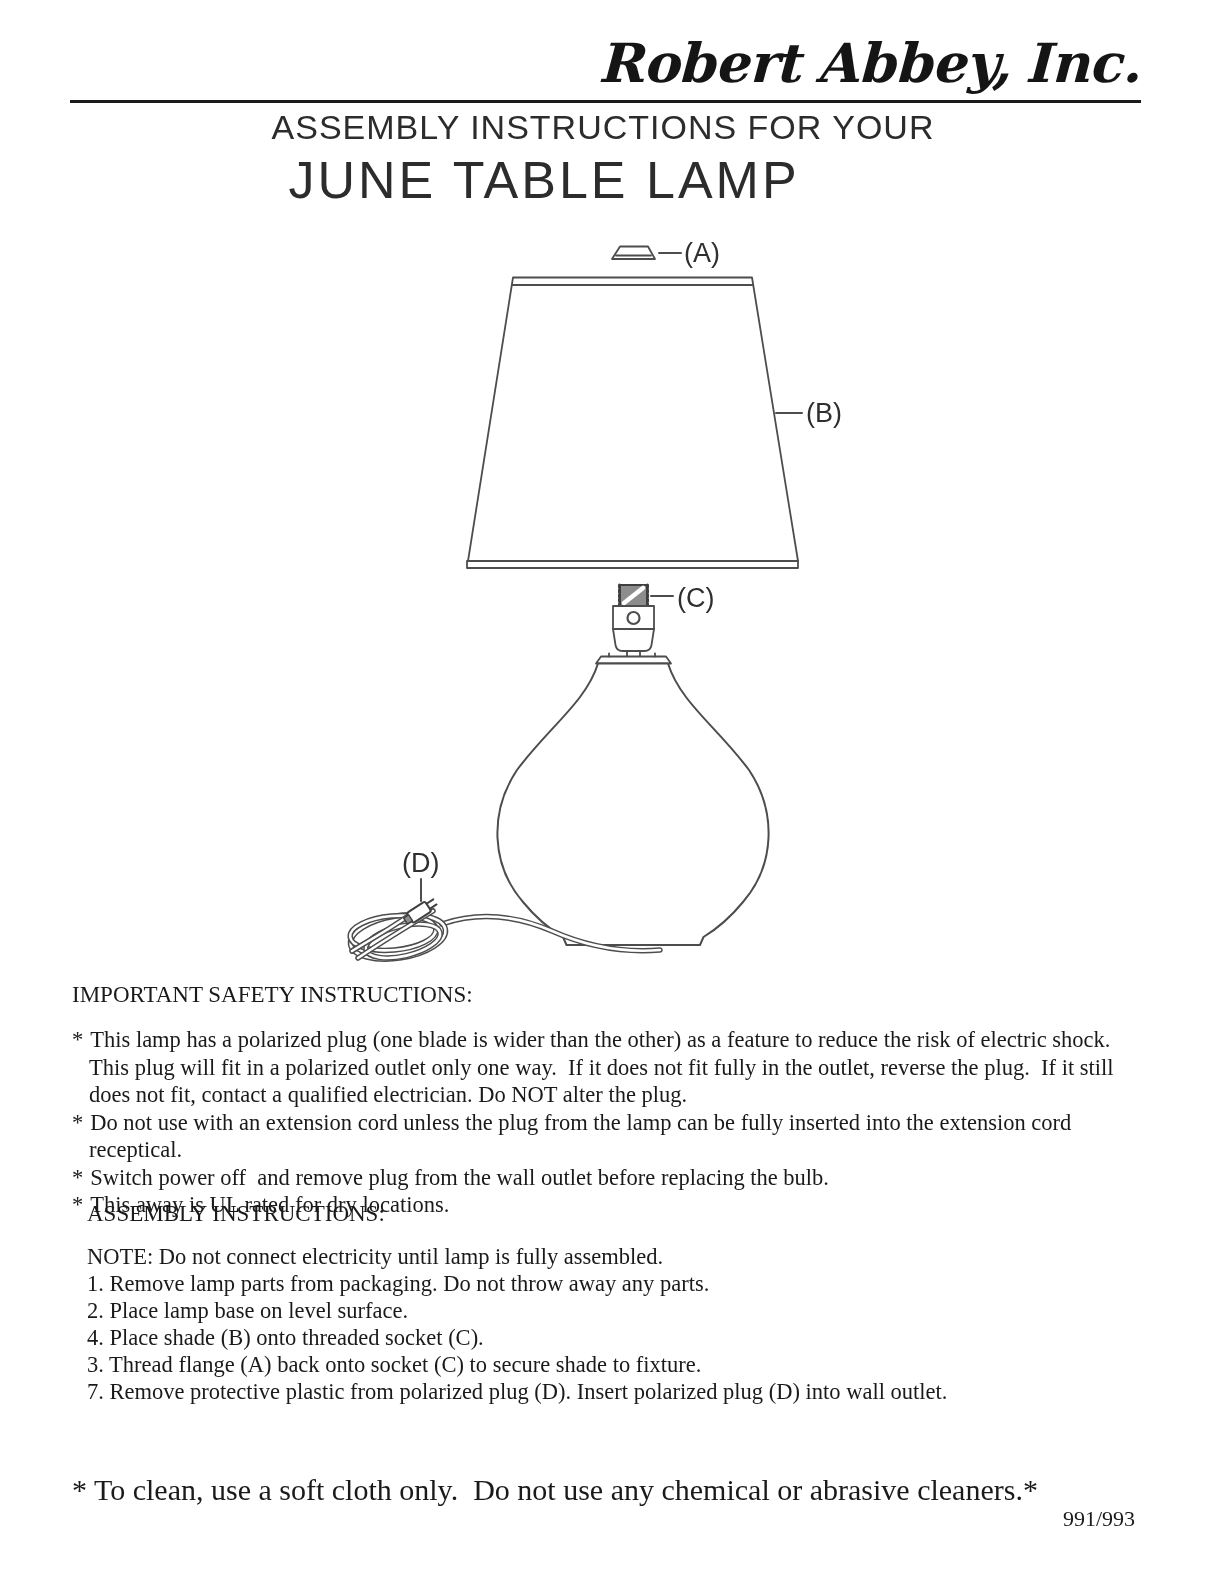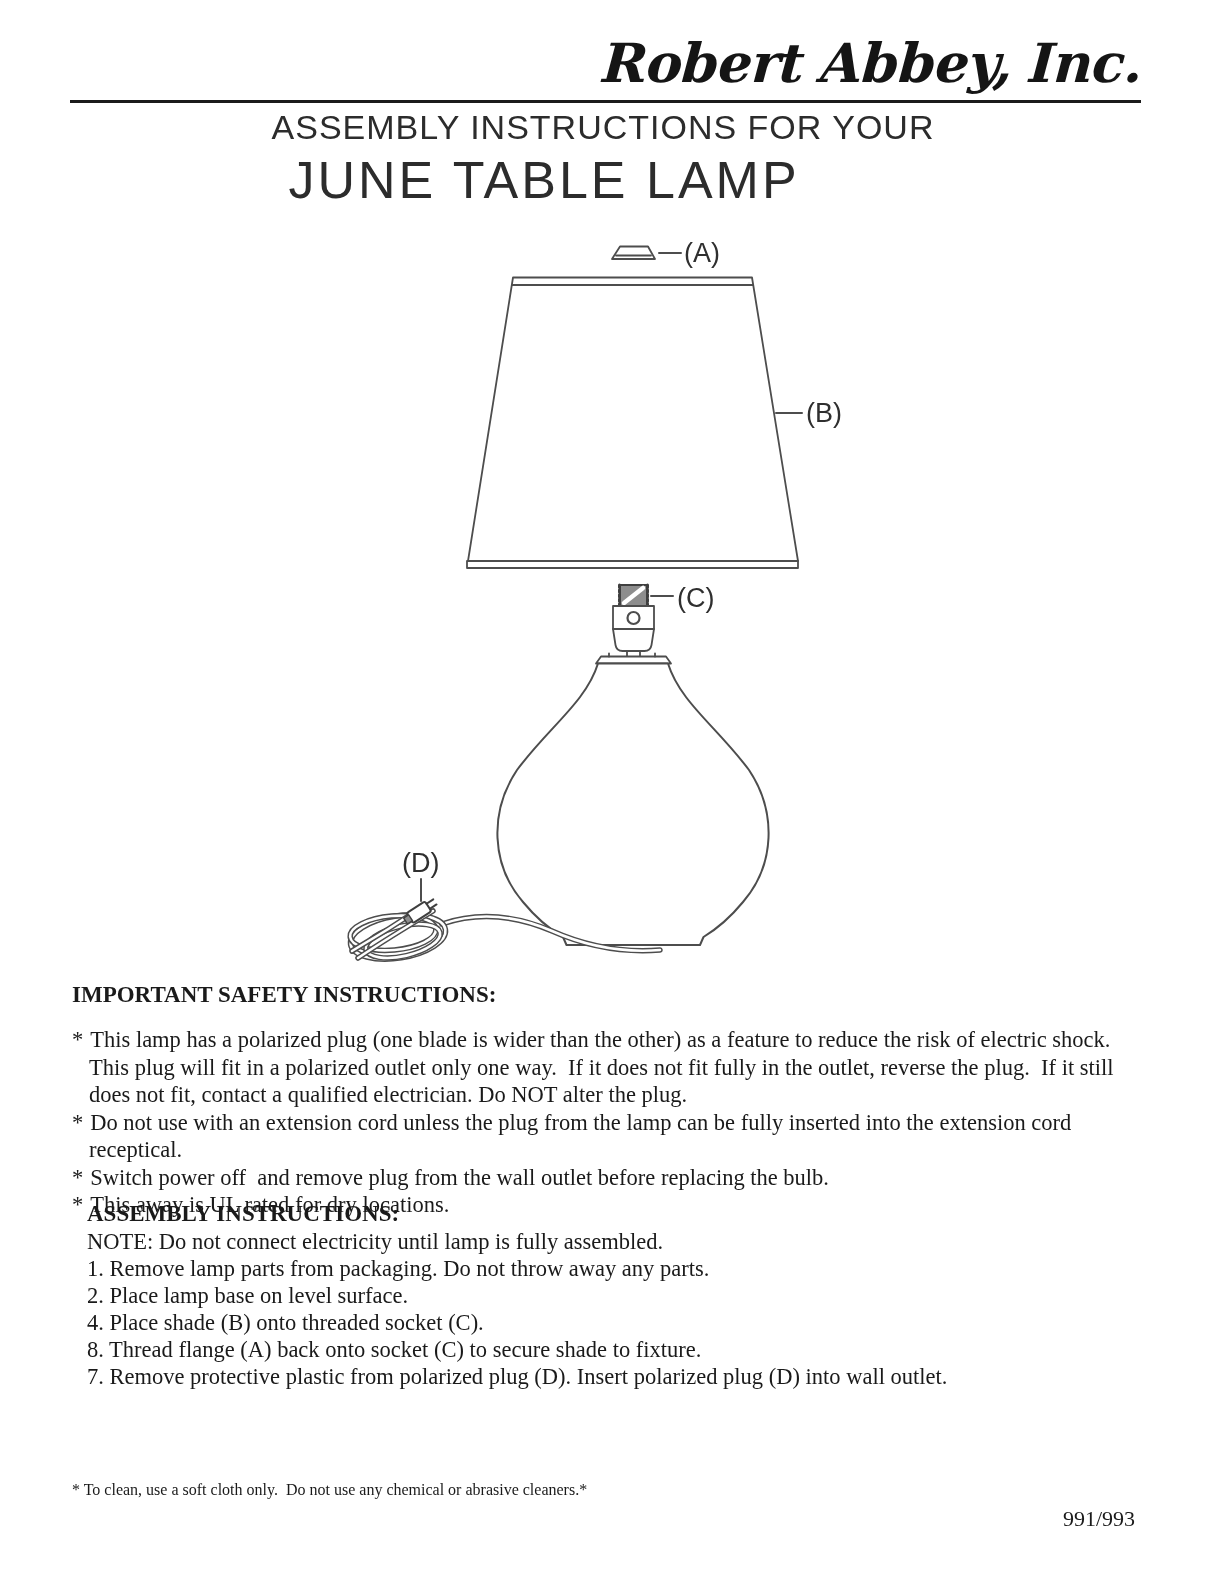--- a/index.html
+++ b/index.html
@@ -48,34 +48,34 @@
     color:#2f2f2f; white-space:nowrap;
   }
   .lblA { top:240px; left:684px; }
   .lblB { top:400px; left:806px; }
   .lblC { top:585px; left:677px; }
   .lblD { top:850px; left:402px; }
 
   
   .doc-text { white-space:pre-wrap; }
   .section-heading {
-    font-size:23px; font-weight:bold; line-height:28px;
+    font-size:23px; font-weight:normal; line-height:28px;
     white-space:pre-wrap;
   }
   .safety { top:981px; left:72px; width:1076px; }
   .safety .items { margin-top:17px; }
   .bullet-item {
     font-size:22.5px; line-height:27.5px;
     padding-left:17px; text-indent:-17px;
   }
   .bullet-item .b { margin-right:7px; }
   .assembly { top:1200px; left:87px; width:1076px; }
-  .assembly .note { font-size:22.5px; line-height:27px; }
+  .assembly .note { margin-top:15px; font-size:22.5px; line-height:27px; }
   .step { font-size:22.5px; line-height:27px; }
-  .cleaning { top:1476px; left:72px; width:1076px; font-size:16px; line-height:27px; }
+  .cleaning { top:1476px; left:72px; width:1076px; font-size:30px; line-height:27px; }
   .footer-code { top:1497px; right:79px; font-size:22px; line-height:1.2;margin-top:9px; }
 
   
   .td { stroke:#4d4d4d; stroke-width:5.5; fill:none; }
   .tw { stroke:#ffffff; stroke-width:2.6; fill:none; }
 </style>
 </head>
 <body>
 
 <div class="abs brand">Robert Abbey, Inc.</div>
@@ -166,19 +166,19 @@
     <div class="bullet-item doc-text"><span class="b">*</span><span>This away is UL rated for dry locations.</span></div>
   </div>
 </div>
 
 <div class="abs assembly">
   <div class="section-heading">ASSEMBLY INSTRUCTIONS:</div>
   <div class="note doc-text">NOTE: Do not connect electricity until lamp is fully assembled.</div>
   <div class="step doc-text">1. Remove lamp parts from packaging. Do not throw away any parts.</div>
   <div class="step doc-text">2. Place lamp base on level surface.</div>
   <div class="step doc-text">4. Place shade (B) onto threaded socket (C).</div>
-  <div class="step doc-text">8. Thread flange (A) back onto socket (C) to secure shade to fixture.</div>
+  <div class="step doc-text">3. Thread flange (A) back onto socket (C) to secure shade to fixture.</div>
   <div class="step doc-text">7. Remove protective plastic from polarized plug (D). Insert polarized plug (D) into wall outlet.</div>
 </div>
 
 <div class="abs cleaning doc-text">* To clean, use a soft cloth only.  Do not use any chemical or abrasive cleaners.*</div>
 
 <div class="abs footer-code">991/993</div>
 
 </body></html>

